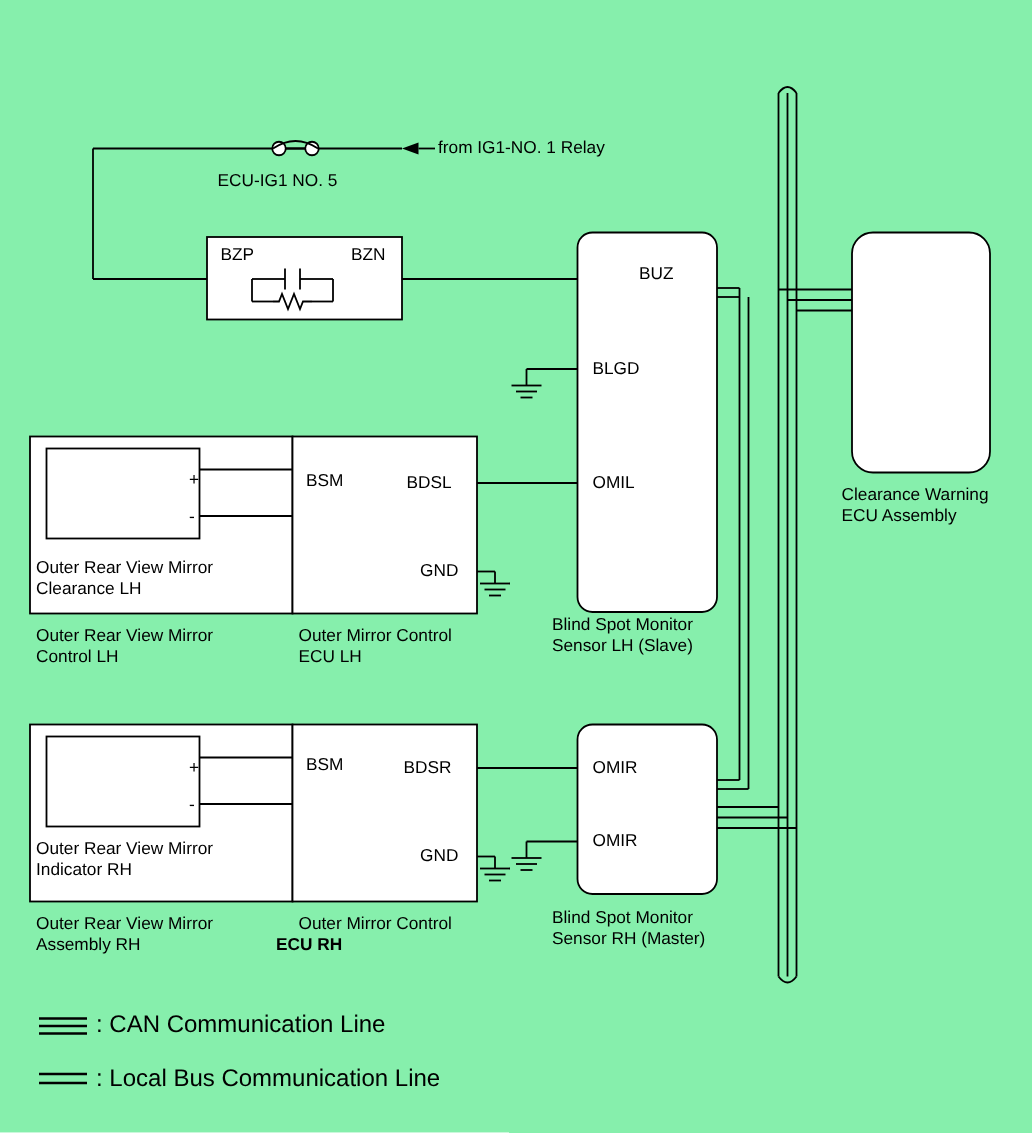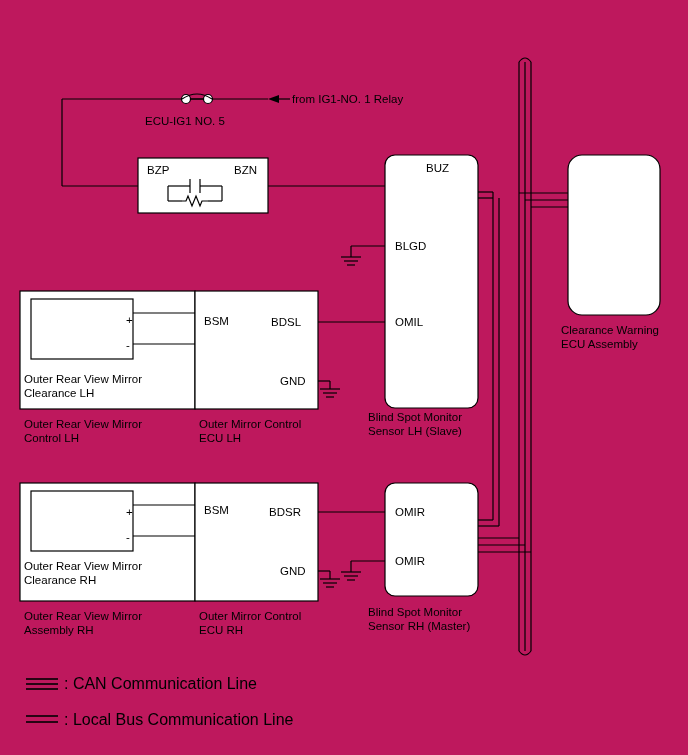--- a/index.html
+++ b/index.html
@@ -4,21 +4,21 @@
 <style>
   html, body {
     margin: 0;
     padding: 0;
     background: #ffffff;
   }
   #root {
     position: relative;
     width: 688px;
     height: 755px;
-    background: #be185d;
+    background: #86efac;
     font-family: "Liberation Sans", sans-serif;
     color: #000000;
     overflow: hidden;
   }
   .svg-layer {
     position: absolute;
     left: 0;
     top: 0;
     width: 688px;
     height: 755px;
@@ -152,21 +152,21 @@
       <path d="M26 722 L58 722" stroke-width="1.6"></path>
     </g>
   </svg>
 
   <div class="lbl" style="left:292px; top:92px;">from IG1-NO. 1 Relay</div>
   <div class="lbl" style="left:145px; top:114px;">ECU-IG1 NO. 5</div>
 
   <div class="lbl" style="left:147px; top:163px;">BZP</div>
   <div class="lbl" style="left:234px; top:163px;">BZN</div>
 
-  <div class="lbl" style="left:395px; top:161px;padding-left:31px;">BUZ</div>
+  <div class="lbl" style="left:395px; top:176px;padding-left:31px;">BUZ</div>
   <div class="lbl" style="left:395px; top:239px;">BLGD</div>
   <div class="lbl" style="left:395px; top:315px;">OMIL</div>
   <div class="lbl" style="left:368px; top:410px;">Blind Spot Monitor</div>
   <div class="lbl" style="left:368px; top:424px;">Sensor LH (Slave)</div>
 
   <div class="lbl" style="left:395px; top:505px;text-align:center;">OMIR</div>
   <div class="lbl" style="left:395px; top:554px;">OMIR</div>
   <div class="lbl" style="left:368px; top:605px;">Blind Spot Monitor</div>
   <div class="lbl" style="left:368px; top:619px;">Sensor RH (Master)</div>
 
@@ -181,25 +181,25 @@
   <div class="lbl" style="left:24px; top:431px;">Control LH</div>
   <div class="lbl" style="left:204px; top:314px;">BSM</div>
   <div class="lbl" style="left:271px; top:315px;">BDSL</div>
   <div class="lbl" style="left:280px; top:374px;">GND</div>
   <div class="lbl" style="left:199px; top:417px;">Outer Mirror Control</div>
   <div class="lbl" style="left:199px; top:431px;">ECU LH</div>
 
   <div class="lbl" style="left:126px; top:505px;">+</div>
   <div class="lbl" style="left:126px; top:530px;">-</div>
   <div class="lbl" style="left:24px; top:559px;">Outer Rear View Mirror</div>
-  <div class="lbl" style="left:24px; top:573px;">Clearance RH</div>
+  <div class="lbl" style="left:24px; top:573px;">Indicator RH</div>
   <div class="lbl" style="left:24px; top:609px;">Outer Rear View Mirror</div>
   <div class="lbl" style="left:24px; top:623px;">Assembly RH</div>
   <div class="lbl" style="left:204px; top:503px;">BSM</div>
   <div class="lbl" style="left:269px; top:505px;">BDSR</div>
   <div class="lbl" style="left:280px; top:564px;">GND</div>
   <div class="lbl" style="left:199px; top:609px;">Outer Mirror Control</div>
-  <div class="lbl" style="left:199px; top:623px;">ECU RH</div>
+  <div class="lbl" style="left:184px; top:623px;font-weight:bold;">ECU RH</div>
 
   <div class="legend-lbl" style="left:64px; top:677px;">: CAN Communication Line</div>
   <div class="legend-lbl" style="left:64px; top:713px;">: Local Bus Communication Line</div>
 
 </div>
 
 </body></html>

